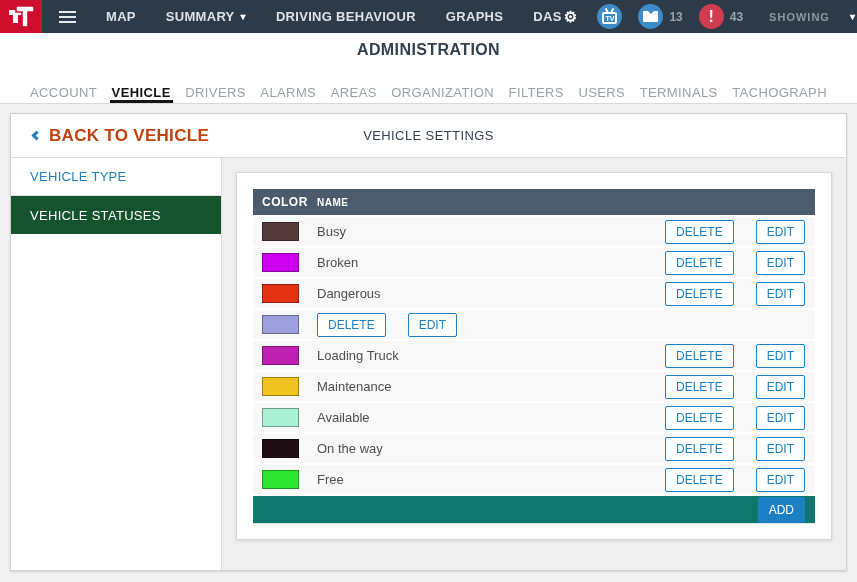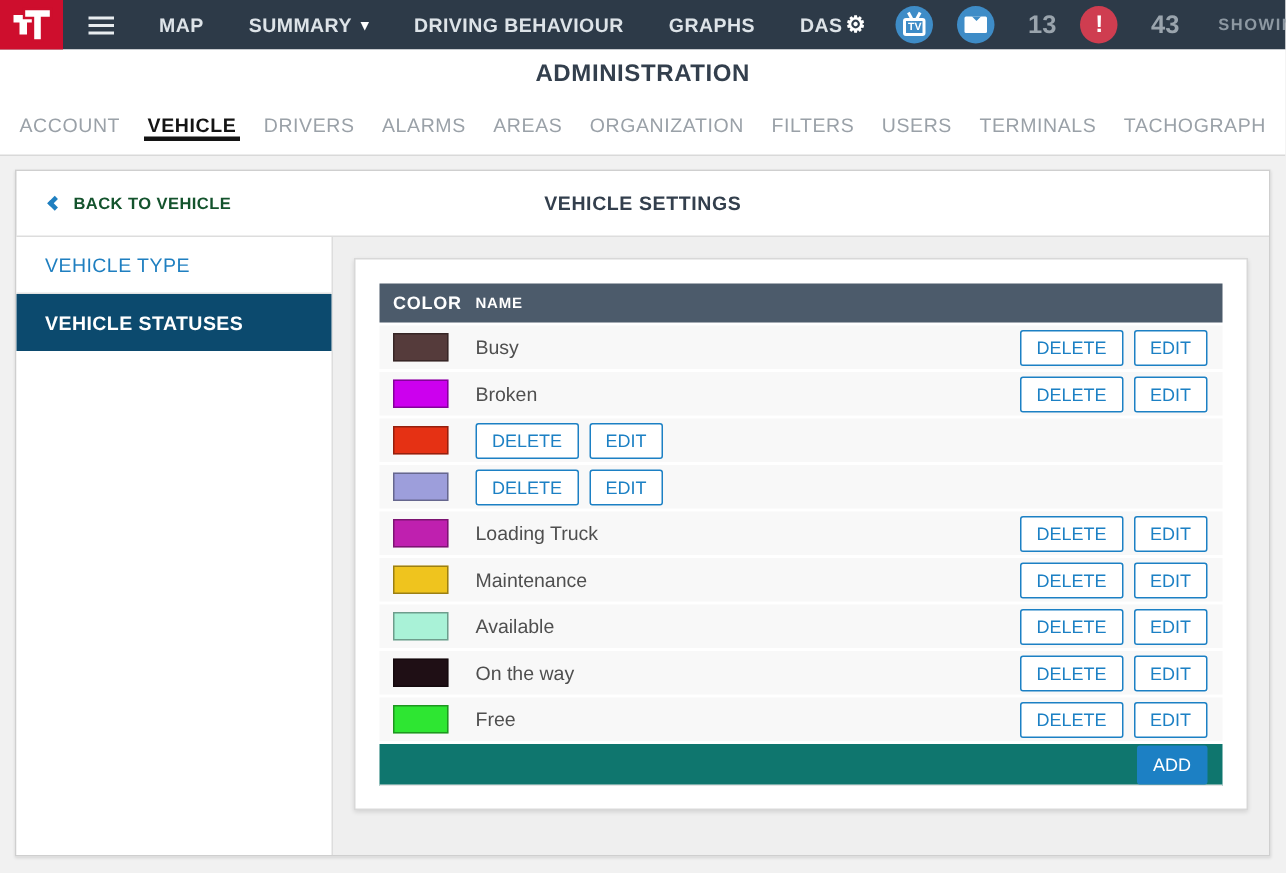--- a/index.html
+++ b/index.html
@@ -14,74 +14,74 @@
   .hamburger { width:17px; height:2px; background:#e8ecef;
                box-shadow:0 5px 0 #e8ecef, 0 -5px 0 #e8ecef; }
   .nav-item { padding:0 15px; font-size:13px; font-weight:bold; letter-spacing:.3px;
               color:#dde3e8; display:flex; align-items:center; gap:6px; cursor:pointer; white-space:nowrap; }
   .caret { font-size:10px; color:#fff; }
   .gear { font-size:15px; color:#fff; line-height:1; }
   .circle { width:25px; height:25px; border-radius:50%; display:flex; align-items:center;
             justify-content:center; margin-left:16px; cursor:pointer; flex-shrink:0; }
   .circle.blue { background:#3e8cc7; }
   .circle.red  { background:#cf3d50; }
-  .count { color:#9aa4ad; font-size:17px; font-weight:bold; margin-left:22px; }
+  .count { color:#9aa4ad; font-size:12px; font-weight:bold; margin-left:6px; }
   .tv-box { width:15px; height:12px; border:2px solid #fff; border-radius:2px;
             font-size:7px; font-weight:bold; color:#fff; display:flex; align-items:center;
             justify-content:center; position:relative; margin-top:3px; }
   .tv-box::before, .tv-box::after { content:""; position:absolute; top:-6px; width:2px; height:6px; background:#fff; }
   .tv-box::before { left:2px; transform:rotate(-28deg); }
   .tv-box::after  { right:2px; transform:rotate(28deg); }
   .mail-box { width:15px; height:11px; background:#fff; border-radius:1px; position:relative; overflow:hidden; }
   .mail-box::before { content:""; position:absolute; top:-5px; left:50%; transform:translateX(-50%);
                       width:0; height:0; border:8px solid transparent; border-top:8px solid #3e8cc7; }
   .excl { color:#fff; font-size:16px; font-weight:bold; line-height:1; }
   .showing { margin-left:26px; font-size:11px; font-weight:bold; letter-spacing:1px;
              color:#8d98a2; display:flex; align-items:center; gap:20px; cursor:pointer; }
 
   
   .admin-bar { height:33px; background:#fff; display:flex; align-items:center;
                justify-content:center; font-size:16px; font-weight:bold; color:#333f4d;
                letter-spacing:.4px; }
   .tabs { height:38px; background:#fff; border-bottom:1px solid #d9d9d9; display:flex;
-          align-items:center; justify-content:space-between; padding:0 11px; }
+          align-items:flex-end; justify-content:space-between; padding:0 28px; }
   .tab { display:flex; align-items:center; font-size:13px; color:#9aa1a8; letter-spacing:.4px;
          border-bottom:3px solid transparent; cursor:pointer; padding:0 2px; }
   .tab.active { color:#141414; font-weight:bold; border-bottom-color:#141414; }
 
   
   .page { height:478px; padding:9px 10px; }
   .panel { background:#fff; border:1px solid #cfcfcf; height:458px; display:flex;
            flex-direction:column; box-shadow:0 1px 2px rgba(0,0,0,.12); }
   .panel-header { height:44px; border-bottom:1px solid #ddd; position:relative;
                   display:flex; align-items:center; flex-shrink:0; }
-  .back-link { margin-left:22px; color:#14532d; font-size:11px; font-weight:bold;
+  .back-link { margin-left:22px; color:#c2410c; font-size:17px; font-weight:bold;
                letter-spacing:.3px; display:flex; align-items:center; gap:9px;
                cursor:pointer; z-index:2; }
   .chev { width:7px; height:7px; border-left:3px solid #1f7fc0; border-bottom:3px solid #1f7fc0;
           transform:rotate(45deg); }
   .panel-title { position:absolute; left:0; right:0; text-align:center; font-size:13px;
-                 font-weight:bold; color:#333f4d; letter-spacing:.4px; }
+                 font-weight:normal; color:#333f4d; letter-spacing:.4px; }
   .panel-body { flex:1; display:flex; min-height:0; }
   .sidebar { width:211px; border-right:1px solid #ddd; background:#fff; flex-shrink:0; }
   .side-item { height:38px; display:flex; align-items:center; padding-left:19px;
                font-size:13px; letter-spacing:.3px; color:#1f7fc0; border-bottom:1px solid #e2e2e2;
                cursor:pointer; }
-  .side-item.active { background:#0c4a6e; color:#fff; font-weight:bold; border-bottom:none; }
+  .side-item.active { background:#14532d; color:#fff; font-weight:normal; border-bottom:none; }
   .content { flex:1; background:#efefef; padding:14px; overflow:hidden; }
   .card { background:#fff; border:1px solid #d8d8d8; box-shadow:0 1px 3px rgba(0,0,0,.12);
           padding:16px; height:368px; }
 
   
   .thead { display:flex; align-items:center; background:#4c5b6b; color:#fff; height:26px;
            font-size:12px; font-weight:bold; letter-spacing:.5px; }
   .trow { display:flex; align-items:center; background:#f8f8f8; height:29px; margin-top:2px; }
   .cell-color { width:64px; padding-left:9px; display:flex; align-items:center; flex-shrink:0; }
   .cell-name { flex:1; font-size:13px; color:#4f4f4f; }
-  .cell-actions { display:flex; gap:7px; align-items:center; padding-right:10px; }
+  .cell-actions { display:flex; gap:22px; align-items:center; padding-right:10px; }
   .swatch { width:37px; height:19px; border:1px solid rgba(0,0,0,.35); display:inline-block; }
   .btn-outline { background:#fff; border:1px solid #1c80c4; color:#1c80c4; font-size:12px;
                  height:24px; padding:0 10px; border-radius:2px; font-family:inherit; cursor:pointer; }
   .tfoot { display:flex; justify-content:flex-end; align-items:center; background:#0f766e;
            height:28px; padding-right:10px; margin-top:2px; border-bottom:1px solid #e5e5e5; }
   .btn-add { background:#1c80c4; color:#fff; border:none; font-size:12px; height:26px;
              padding:0 11px; border-radius:2px; font-family:inherit; cursor:pointer; }
 </style>
 </head>
 <body>
@@ -192,20 +192,21 @@
             <div class="cell-actions">
               <button class="btn-outline">DELETE</button>
               <button class="btn-outline">EDIT</button>
             </div>
           </div>
 
           <div class="trow">
             <div class="cell-color">
                 <span class="swatch" style="background-color: rgb(229, 49, 20);"></span>
               </div>
+            <div class="cell-name">Dangerous</div>
             <div class="cell-actions">
               <button class="btn-outline">DELETE</button>
               <button class="btn-outline">EDIT</button>
             </div>
           </div>
 
           <div class="trow">
             <div class="cell-color">
                 <span class="swatch" style="background-color: rgb(157, 158, 219);"></span>
               </div>

